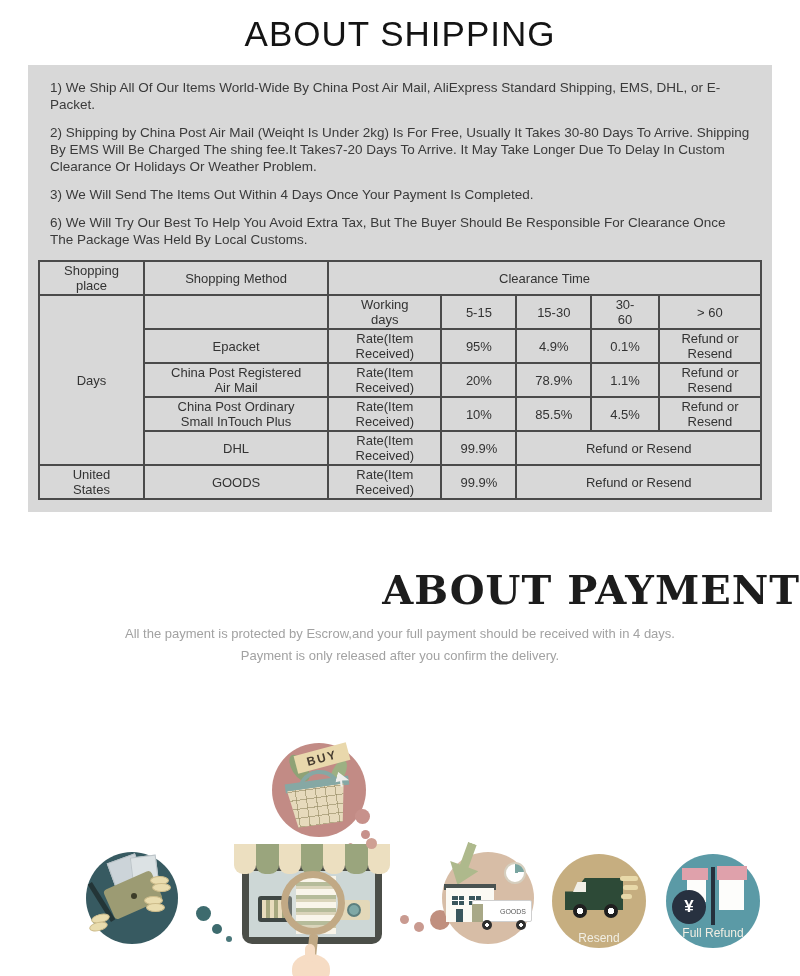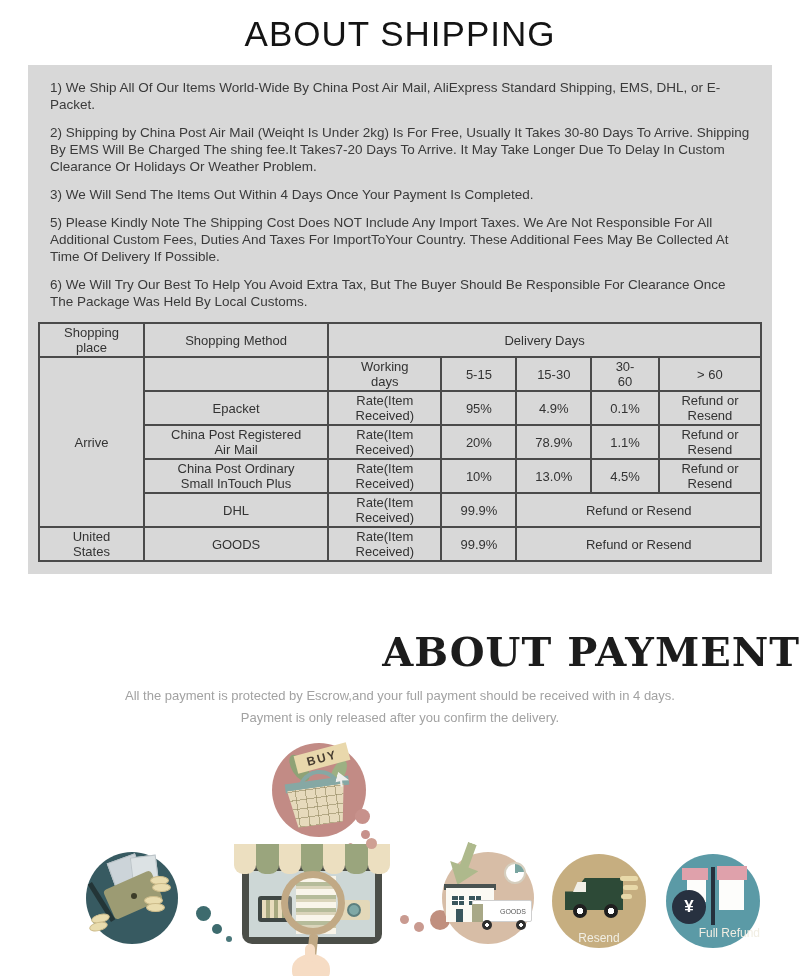--- a/index.html
+++ b/index.html
@@ -126,53 +126,52 @@
   .resend-label{bottom:3px;}
   
   .icon-refund{left:666px;top:128px;width:94px;height:94px;background:#5b9aa6;}
   .refund-divider{left:45px;top:13px;width:4px;height:58px;background:#25313d;}
   .refund-lid-l{left:16px;top:14px;width:26px;height:12px;background:#dfa1ab;}
   .refund-box-l{left:21px;top:26px;width:19px;height:22px;background:#fdfdfb;}
   .refund-lid-r{left:51px;top:12px;width:30px;height:14px;background:#dfa1ab;}
   .refund-box-r{left:53px;top:26px;width:25px;height:30px;background:#fdfdfb;}
   .refund-coin{left:6px;top:36px;width:34px;height:34px;border-radius:50%;background:#273140;
     color:#fff;font-size:17px;font-weight:bold;text-align:center;line-height:34px;}
-  .refund-label{bottom:8px;text-align:right;}
+  .refund-label{bottom:8px;}
 </style>
 </head>
 <body>
 
 <section>
   <h1 class="ship-title">ABOUT SHIPPING</h1>
 
   <div class="policy-box">
     <p>1) We Ship All Of Our Items World-Wide By China Post Air Mail, AliExpress Standard Shipping, EMS, DHL, or E-Packet.</p>
     <p>2) Shipping by China Post Air Mail (Weiqht Is Under 2kg) Is For Free, Usually It Takes 30-80 Days To Arrive. Shipping By EMS Will Be Charged The shing fee.It Takes7-20 Days To Arrive. It May Take Longer Due To Delay In Custom Clearance Or Holidays Or Weather Problem.</p>
     <p>3) We Will Send The Items Out Within 4 Days Once Your Payment Is Completed.</p>
-    <p>5) Please Kindly Note The Shipping Cost Does NOT Include Any Import Taxes. We Are Not Responsible For All Additional Custom Fees, Duties And Taxes For ImportToYour Country. These Additional Fees May Be Collected At Time Of Delivery If Possible.</p>
     <p>6) We Will Try Our Best To Help You Avoid Extra Tax, But The Buyer Should Be Responsible For Clearance Once The Package Was Held By Local Customs.</p>
 
     <table class="ship-table">
       <colgroup>
         <col style="width:15.7%">
           <col style="width:33.5%">
           <col style="width:17.3%">
         <col style="width:5.8%">
           <col style="width:6.1%">
           <col style="width:5.6%">
           <col style="width:16%">
       </colgroup>
       <tbody>
         <tr>
           <td>Shopping place</td>
           <td>Shopping Method</td>
-          <td colspan="5">Delivery Days</td>
-        </tr>
-        <tr>
-          <td rowspan="5">Arrive</td>
+          <td colspan="5">Clearance Time</td>
+        </tr>
+        <tr>
+          <td rowspan="5">Days</td>
           <td></td>
           <td>Working days</td>
           <td>5-15</td>
           <td>15-30</td>
           <td>30-60</td>
           <td>&gt; 60</td>
         </tr>
         <tr>
           <td>Epacket</td>
           <td>Rate(Item Received)</td>
@@ -186,21 +185,21 @@
           <td>Rate(Item Received)</td>
           <td>20%</td>
           <td>78.9%</td>
           <td>1.1%</td>
           <td>Refund or Resend</td>
         </tr>
         <tr>
           <td>China Post Ordinary Small InTouch Plus</td>
           <td>Rate(Item Received)</td>
           <td>10%</td>
-          <td>13.0%</td>
+          <td>85.5%</td>
           <td>4.5%</td>
           <td>Refund or Resend</td>
         </tr>
         <tr>
           <td>DHL</td>
           <td>Rate(Item Received)</td>
           <td>99.9%</td>
           <td colspan="3">Refund or Resend</td>
         </tr>
         <tr>

